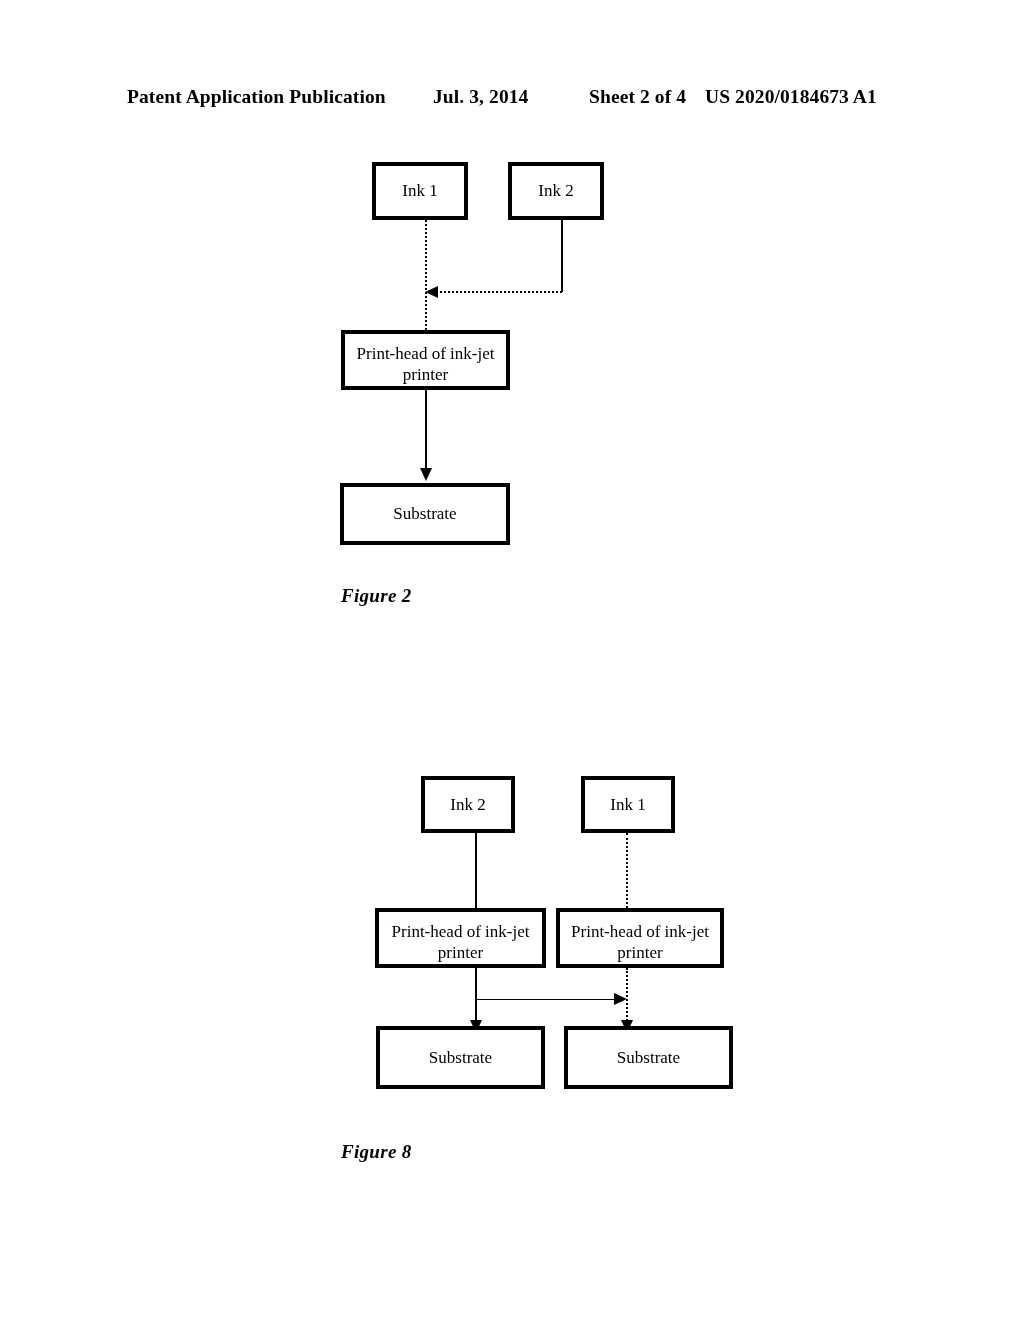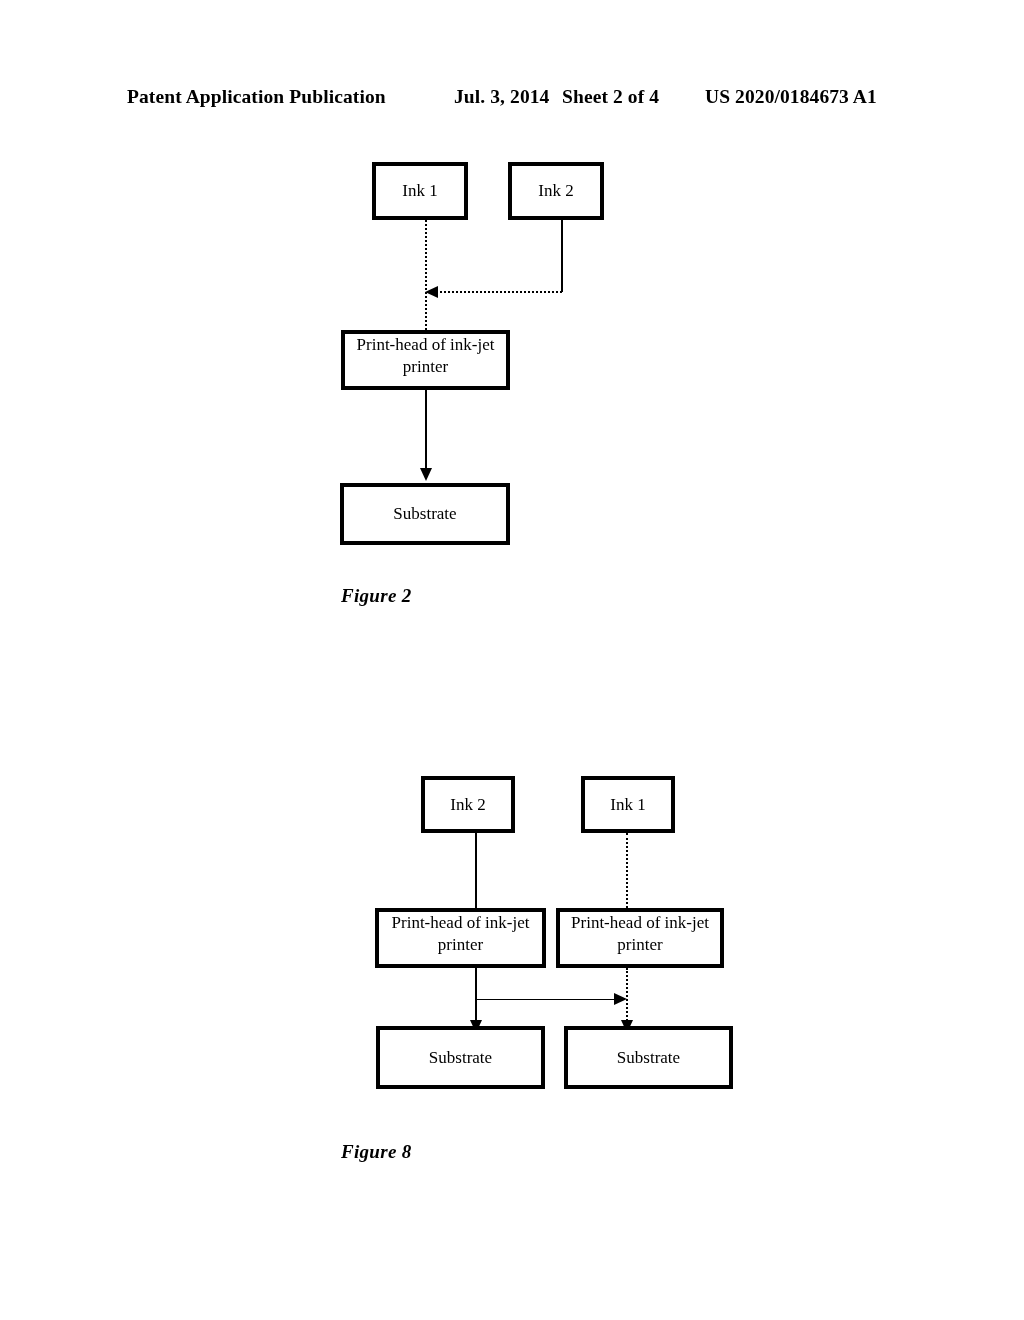--- a/index.html
+++ b/index.html
@@ -23,22 +23,22 @@
     top: 86px;
     width: 931px;
     height: 26px;
     font-weight: bold;
     font-size: 19.5px;
     letter-spacing: 0.1px;
     white-space: nowrap;
   }
   .page-header span { position: absolute; top: 0; }
   .hdr-title { left: 127px; }
-  .hdr-date  { left: 433px; margin-left: 21px; }
-  .hdr-sheet { left: 562px; }
+  .hdr-date  { left: 433px; }
+  .hdr-sheet { left: 589px; }
   .hdr-docnum{ left: 705px; }
 
   
   .figure {
     position: absolute;
     left: 8px;
     width: 1024px;
   }
   #figure-2 { top: 140px; height: 480px; }
   #figure-3 { top: 755px; height: 440px; }
@@ -50,21 +50,21 @@
     border: 4px solid #000000;
     background: #ffffff;
     display: flex;
     align-items: center;
     justify-content: center;
     text-align: center;
     font-size: 17px;
     line-height: 1.28;
     padding: 0 6px;
   }
-  .node.two-line { align-items: flex-start; }
+  .node.two-line { align-items: flex-end; }
   .node-label { display: block; }
   .vline-dotted {
     position: absolute;
     width: 0;
     border-left: 2px dotted #000000;
   }
   .vline-solid {
     position: absolute;
     width: 0;
     border-left: 2px solid #000000;

